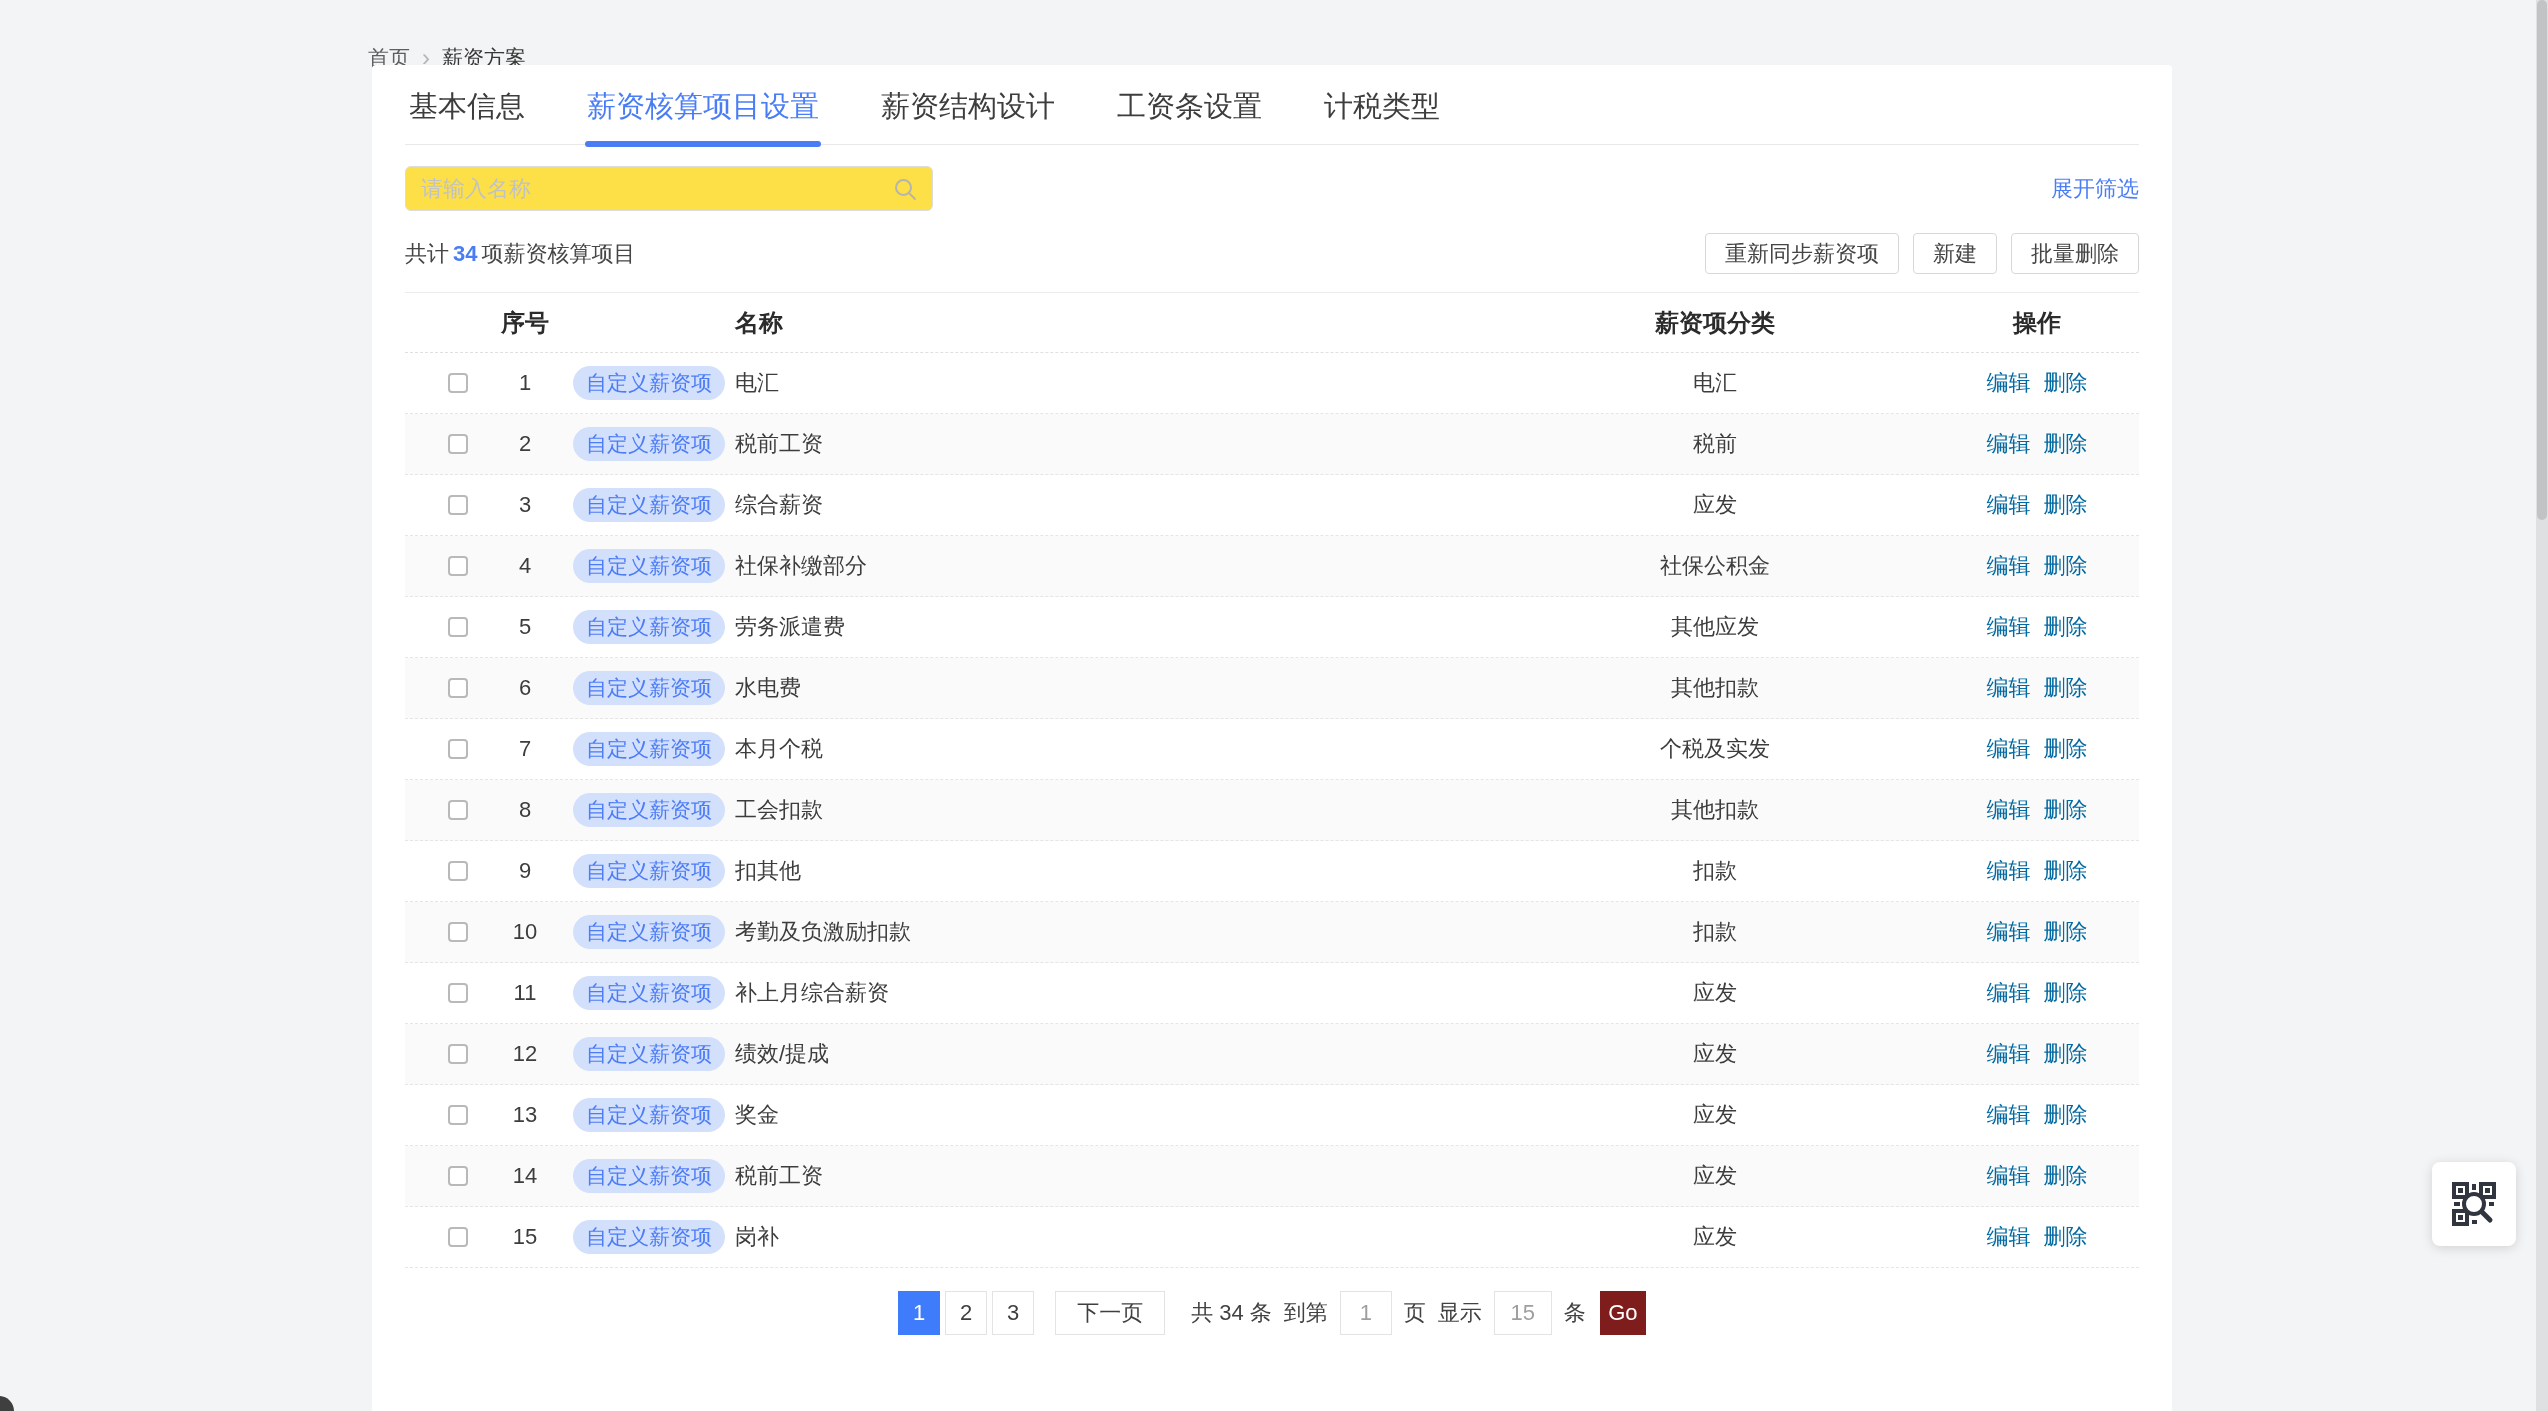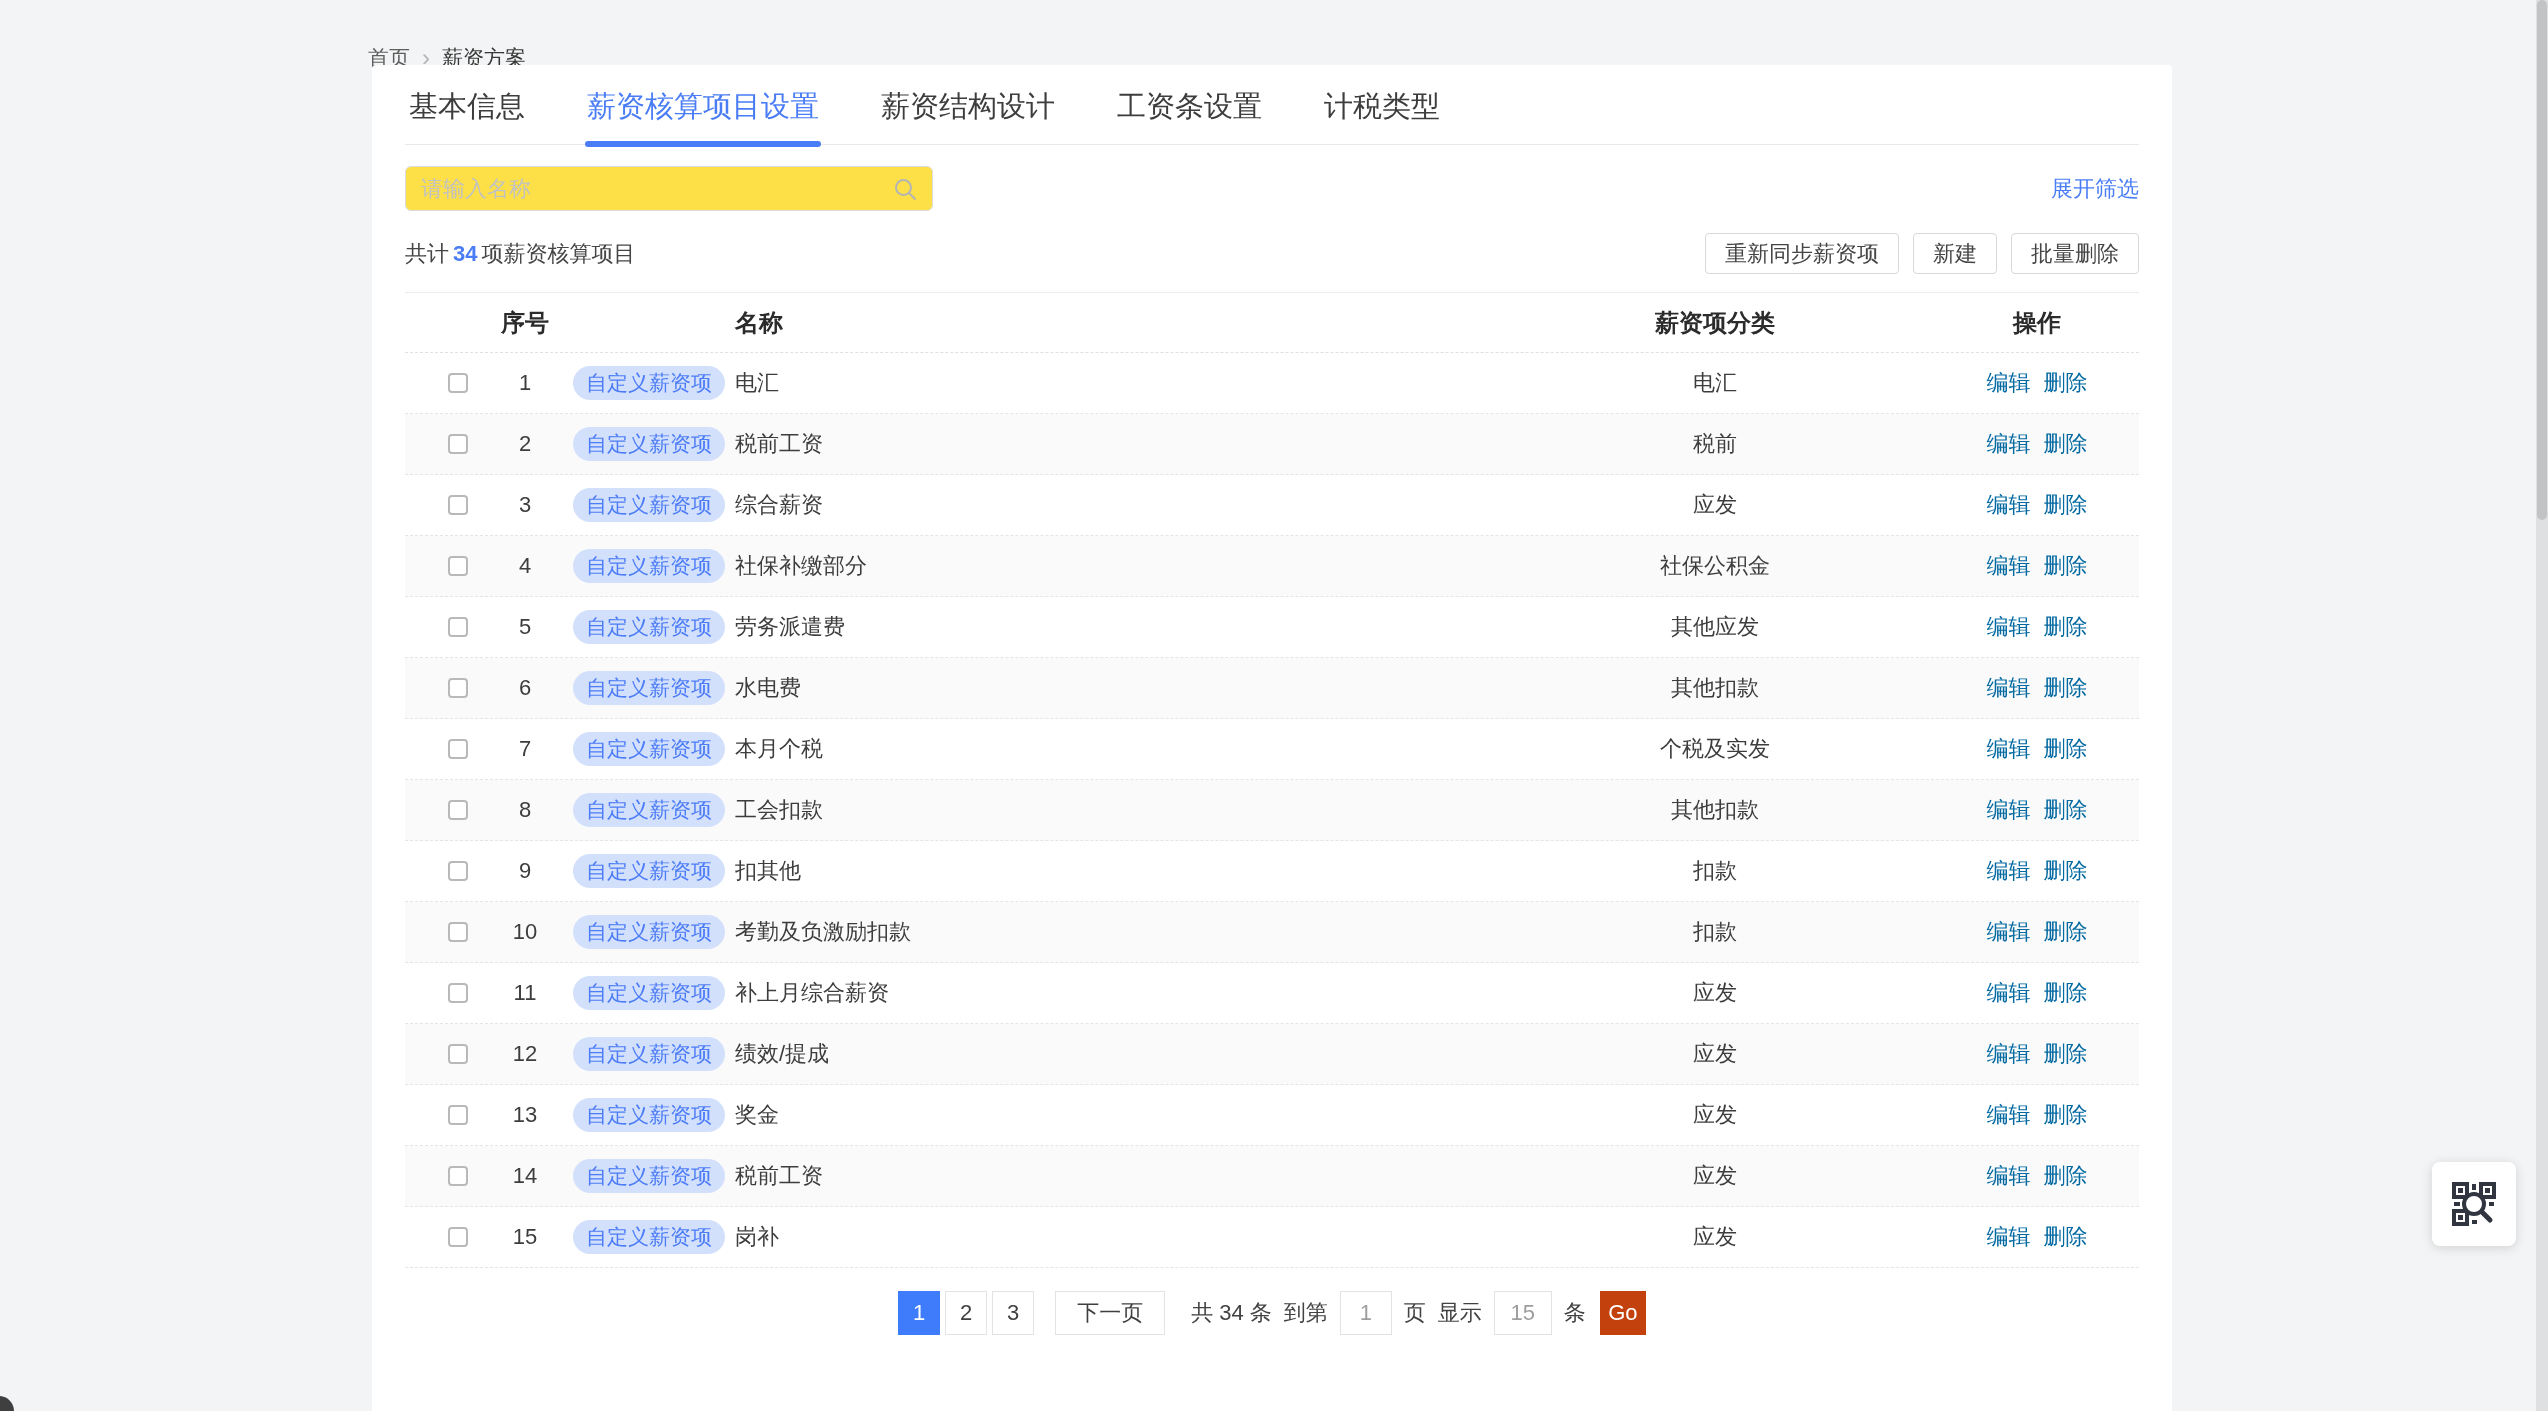--- a/index.html
+++ b/index.html
@@ -140,21 +140,21 @@
   .pg-text.tight { margin-left: 12px; }
   .pg-input {
     width: 52px; height: 44px; margin-left: 12px;
     border: 1px solid #e3e3e3; background: #fff;
     text-align: center; font-size: 22px; color: #9e9e9e;
     outline: none; font-family: inherit;
   }
   .pg-input.wide { width: 58px; }
   .pg-go {
     width: 46px; height: 44px; margin-left: 14px;
-    background: #c2410c; color: #fff;
+    background: #7f1d1d; color: #fff;
     border: none; font-size: 22px; font-family: inherit;
     display: flex; align-items: center; justify-content: center;
     cursor: pointer;
   }
 
   
   .float-qr {
     position: absolute; left: 2432px; top: 1162px;
     width: 84px; height: 84px;
     background: #fff; border-radius: 8px;

